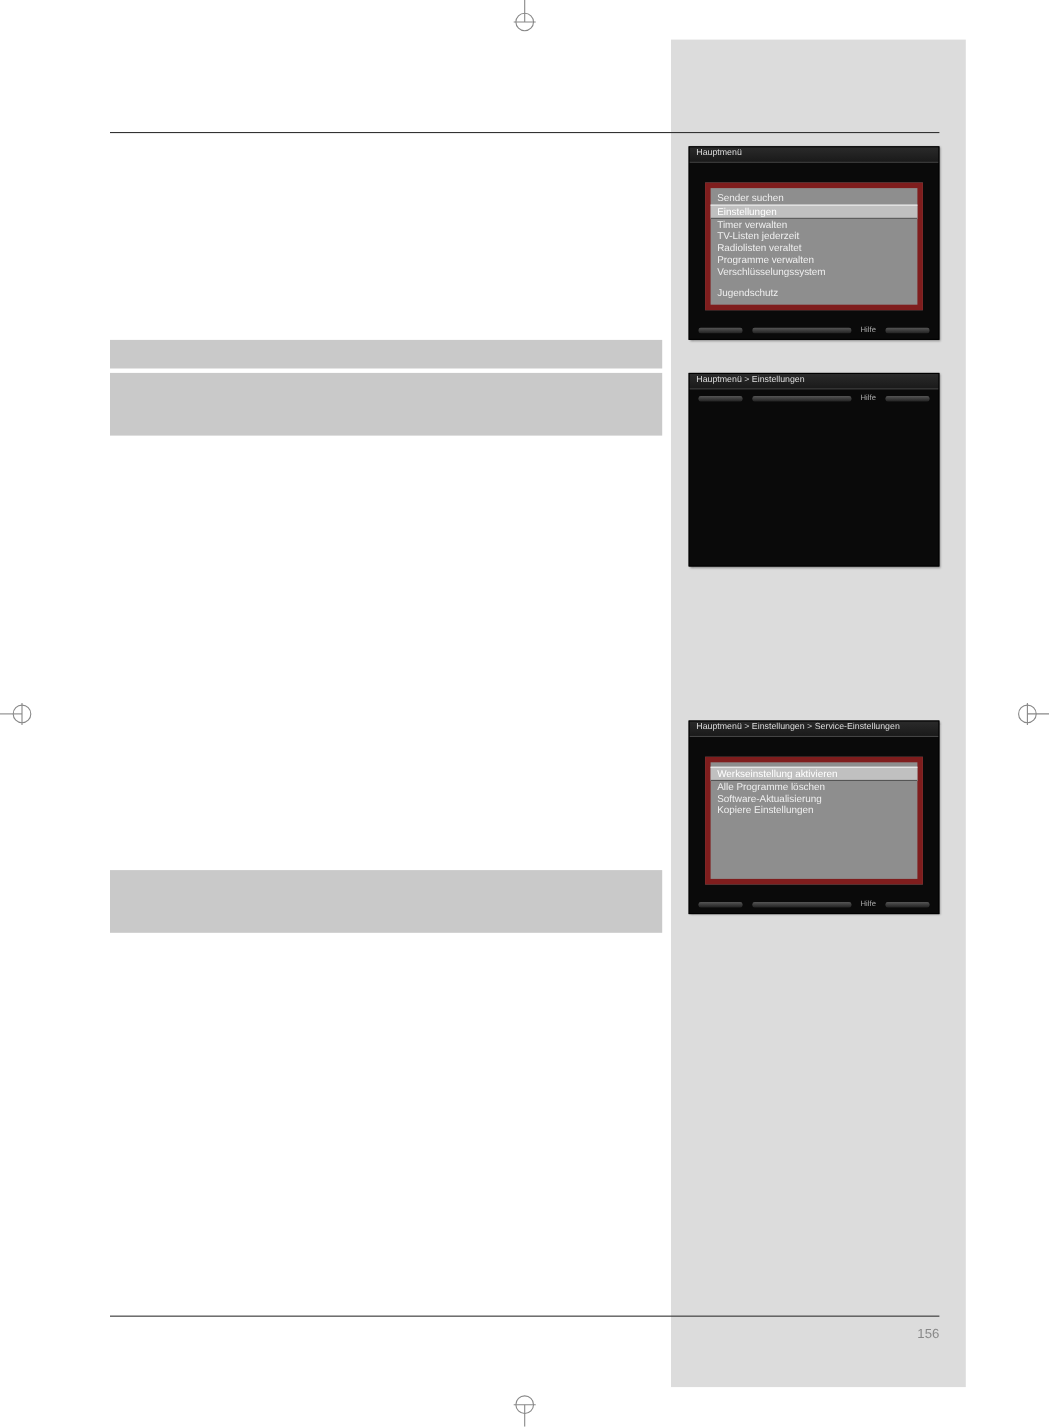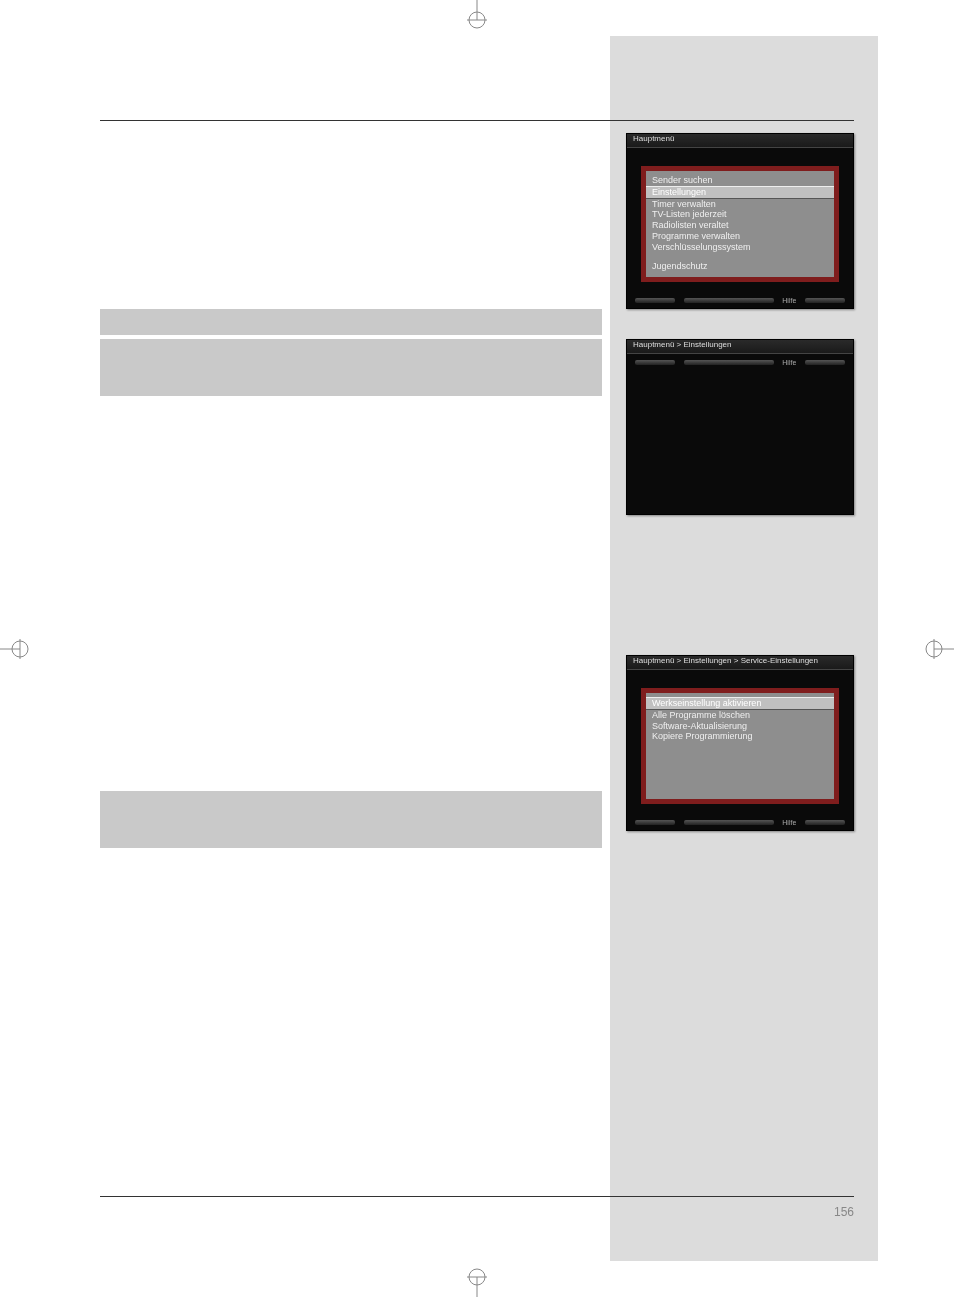--- a/index.html
+++ b/index.html
@@ -357,21 +357,21 @@
       </div>
 
       <div style="height:80px"></div>
 
       <div class="tv">
         <div class="tv-header">Hauptmenü &gt; Einstellungen &gt; Service-Einstellungen</div>
         <div class="tv-body">
             <div class="menu-item selected">Werkseinstellung aktivieren</div>
             <div class="menu-item">Alle Programme löschen</div>
             <div class="menu-item">Software-Aktualisierung</div>
-            <div class="menu-item">Kopiere Programmierung</div>
+            <div class="menu-item">Kopiere Einstellungen</div>
           </div>
         <div class="tv-footer">
           <span class="pill w40"></span>
           <span class="pill w90"></span>
           <span class="help">Hilfe</span>
           <span class="pill w40"></span>
         </div>
       </div>
 
     </div>

